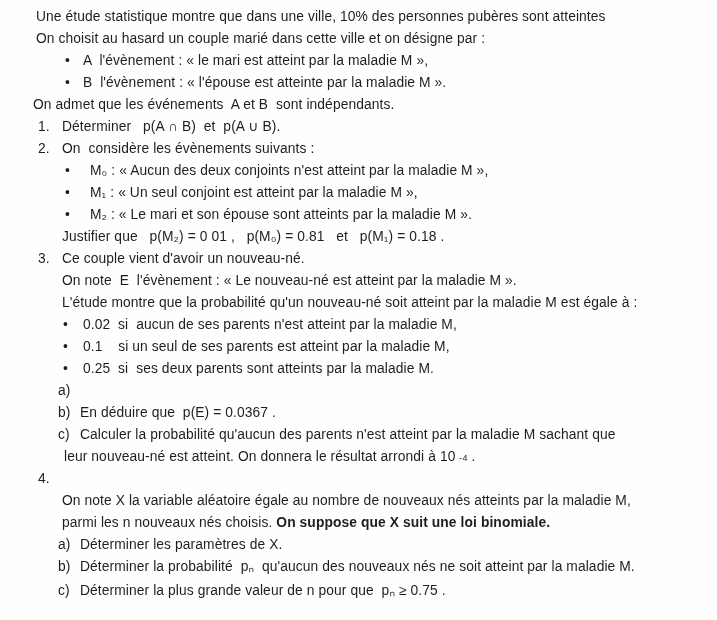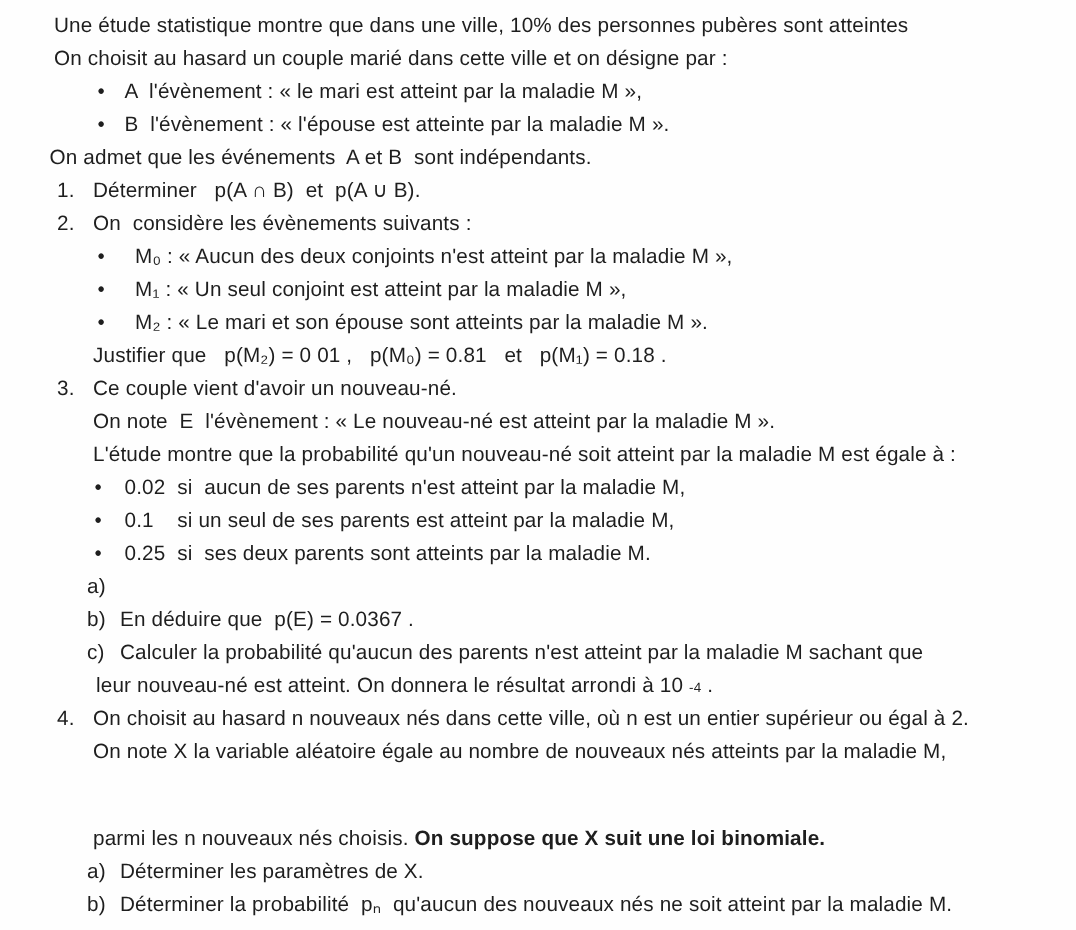--- a/index.html
+++ b/index.html
@@ -30,21 +30,21 @@
   .ind-ab    { margin-left:29px; }  
   .ind-ab .marker { width:18px; }   
   .ind-m     { margin-left:29px; }  
   .ind-m .marker { width:25px; }    
   .ind-val   { margin-left:27px; }  
   .ind-val .marker { width:20px; }  
   .ind-abc   { margin-left:22px; }  
   .ind-abc .marker { width:22px; }  
   .ind-c2    { margin-left:28px; }  
 
-  .bold { font-weight:bold;margin-top:36px; }
+  .bold { font-weight:bold; }
   .admit { margin-left:-3px; font-weight:normal; }
   sup.exp { font-size:9px; vertical-align:super; line-height:0; }
   .gap-s { margin-top:2px; }
 </style>
 </head>
 <body>
 
 <div class="page">
 
   <div class="ln"><span class="txt">Une étude statistique montre que dans une ville, 10% des personnes pubères sont atteintes</span></div>
@@ -114,21 +114,20 @@
   <div class="ln ind-abc">
     <span class="marker">c)</span>
     <span class="txt">Calculer la probabilité qu'aucun des parents n'est atteint par la maladie M sachant que</span>
   </div>
   <div class="ln ind-c2">
     <span class="txt">leur nouveau-né est atteint. On donnera le résultat arrondi à 10 </span><sup class="exp">-4</sup><span class="txt"> .</span>
   </div>
 
   <div class="ln ind-num">
     <span class="marker">4.</span>
-    <span class="txt">On choisit au hasard n nouveaux nés dans cette ville, où n est un entier supérieur ou égal à 2.</span>
   </div>
   <div class="ln ind-cont"><span class="txt">On note X la variable aléatoire égale au nombre de nouveaux nés atteints par la maladie M,</span></div>
   <div class="ln ind-cont">
     <span class="txt">parmi les n nouveaux nés choisis. </span><span class="txt bold">On suppose que X suit une loi binomiale.</span>
   </div>
 
   <div class="ln ind-abc">
     <span class="marker">a)</span>
     <span class="txt">Déterminer les paramètres de X.</span>
   </div>

